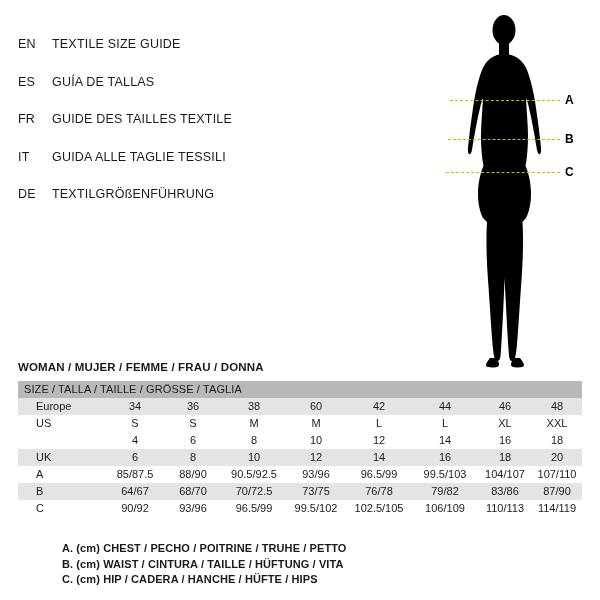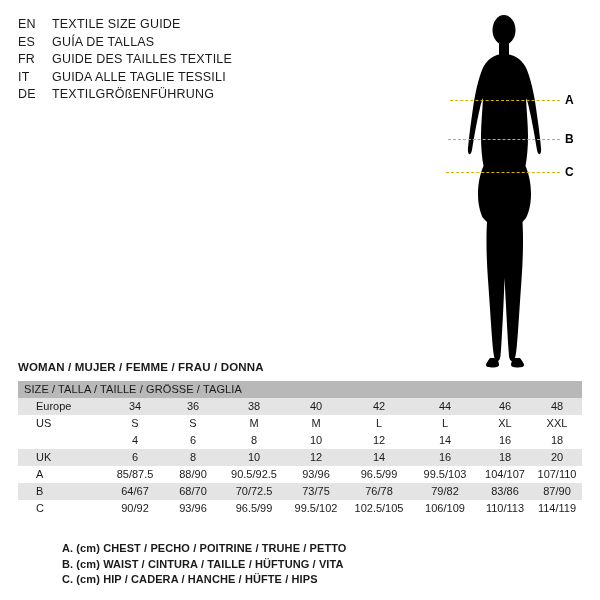--- a/index.html
+++ b/index.html
@@ -28,20 +28,21 @@
     left: 18px;
     top: 16px;
     width: 380px;
   }
   .lang-row {
     display: flex;
     align-items: baseline;
     font-size: 12.5px;
     line-height: 17.5px;
     letter-spacing: 0.2px;
+    margin-top: 20px;
   }
   .lang-code {
     width: 34px;
     flex: 0 0 34px;
     font-weight: 400;
   }
   .lang-text {
     font-weight: 400;
     white-space: nowrap;
   }
@@ -233,21 +234,21 @@
       <tr class="hdr-row">
         <th colspan="9">SIZE / TALLA / TAILLE / GRÖSSE / TAGLIA</th>
       </tr>
     </thead>
     <tbody>
       <tr class="band-light">
         <td class="rowlabel">Europe</td>
         <td>34</td>
         <td>36</td>
         <td>38</td>
-        <td>40</td>
+        <td>60</td>
         <td>42</td>
         <td>44</td>
         <td>46</td>
         <td>48</td>
       </tr>
       <tr class="band-white">
         <td class="rowlabel">US</td>
         <td>S</td>
         <td>S</td>
         <td>M</td>

